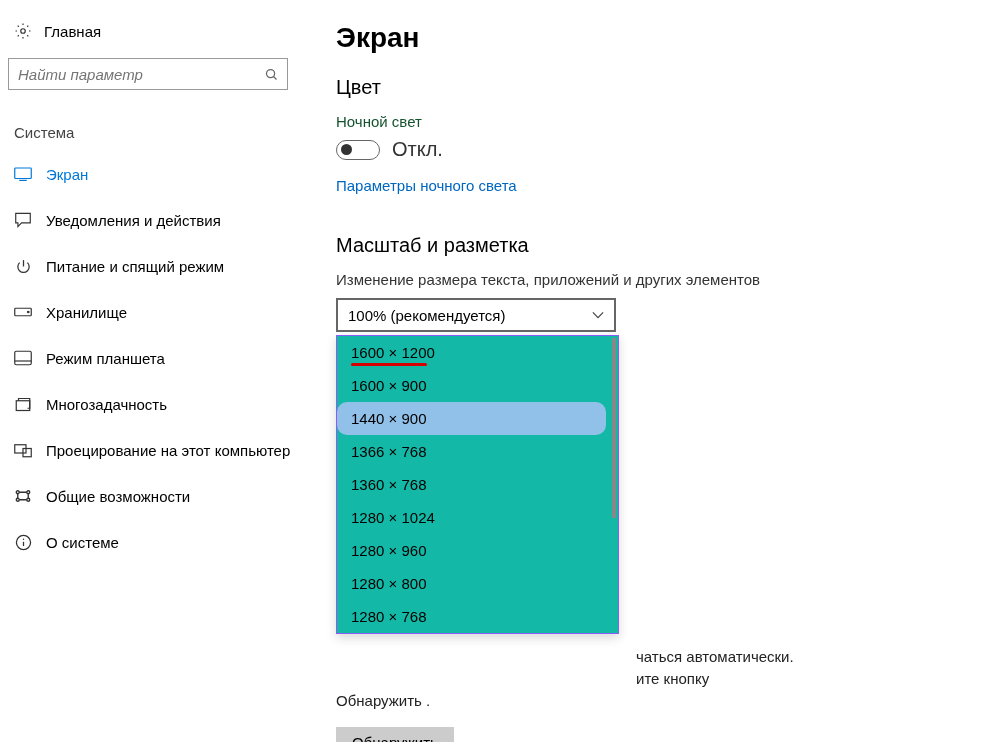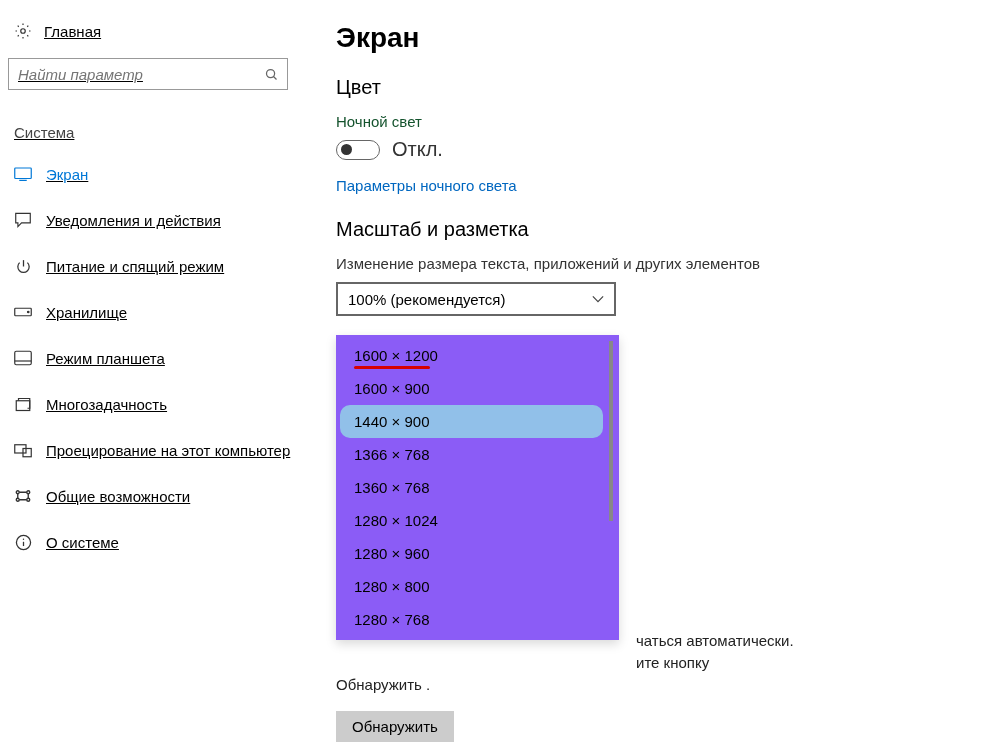--- a/index.html
+++ b/index.html
@@ -10,21 +10,20 @@
     background: #fff;
     width: 990px;
     height: 742px;
     overflow: hidden;
   }
   .layout { display: flex; height: 100%; }
   .sidebar {
     width: 320px;
     padding: 18px 8px 0 8px;
     flex-shrink: 0;
-    text-decoration: underline;
   }
   .main {
     flex: 1;
     padding: 18px 20px 0 16px;
     position: relative;
   }
   .home-row {
     display: flex;
     align-items: center;
     gap: 12px;
@@ -136,22 +135,22 @@
     align-items: center;
     justify-content: space-between;
     padding: 0 10px 0 10px;
     margin-bottom: 16px;
     background: #fff;
   }
   .combo-text { font-size: 15px; }
   .dropdown {
     position: absolute;
     width: 283px;
-    border: 4px solid #8b5cf6;
-    background: #8b5cf6;
+    border: 1px solid #8b5cf6;
+    background: #14b8a6;
     box-shadow: 0 4px 10px rgba(0,0,0,0.15);
     padding-right: 12px;
   }
   .dropdown-scroll {
     position: absolute;
     right: 2px;
     top: 2px;
     width: 4px;
     height: 180px;
     background: #888;
@@ -320,21 +319,21 @@
     <h2 class="section-title">Цвет</h2>
     <div class="setting-sublabel">Ночной свет</div>
     <div class="toggle-row">
       <div class="toggle">
           <div class="knob"></div>
         </div>
       <span class="toggle-state">Откл.</span>
     </div>
     <span class="link">Параметры ночного света</span>
 
-    <h2 class="section-title" style="margin-top:24px;">Масштаб и разметка</h2>
+    <h2 class="section-title" style="margin-top:40px;">Масштаб и разметка</h2>
     <div class="setting-label">Изменение размера текста, приложений и других элементов</div>
     <div class="combo">
       <span class="combo-text">100% (рекомендуется)</span>
       <span>
         <svg width="12" height="8" viewBox="0 0 14 8" fill="none" stroke="#444" stroke-width="1.4">
             <path d="M1 1l6 6 6-6"></path>
           </svg>
       </span>
     </div>
 

